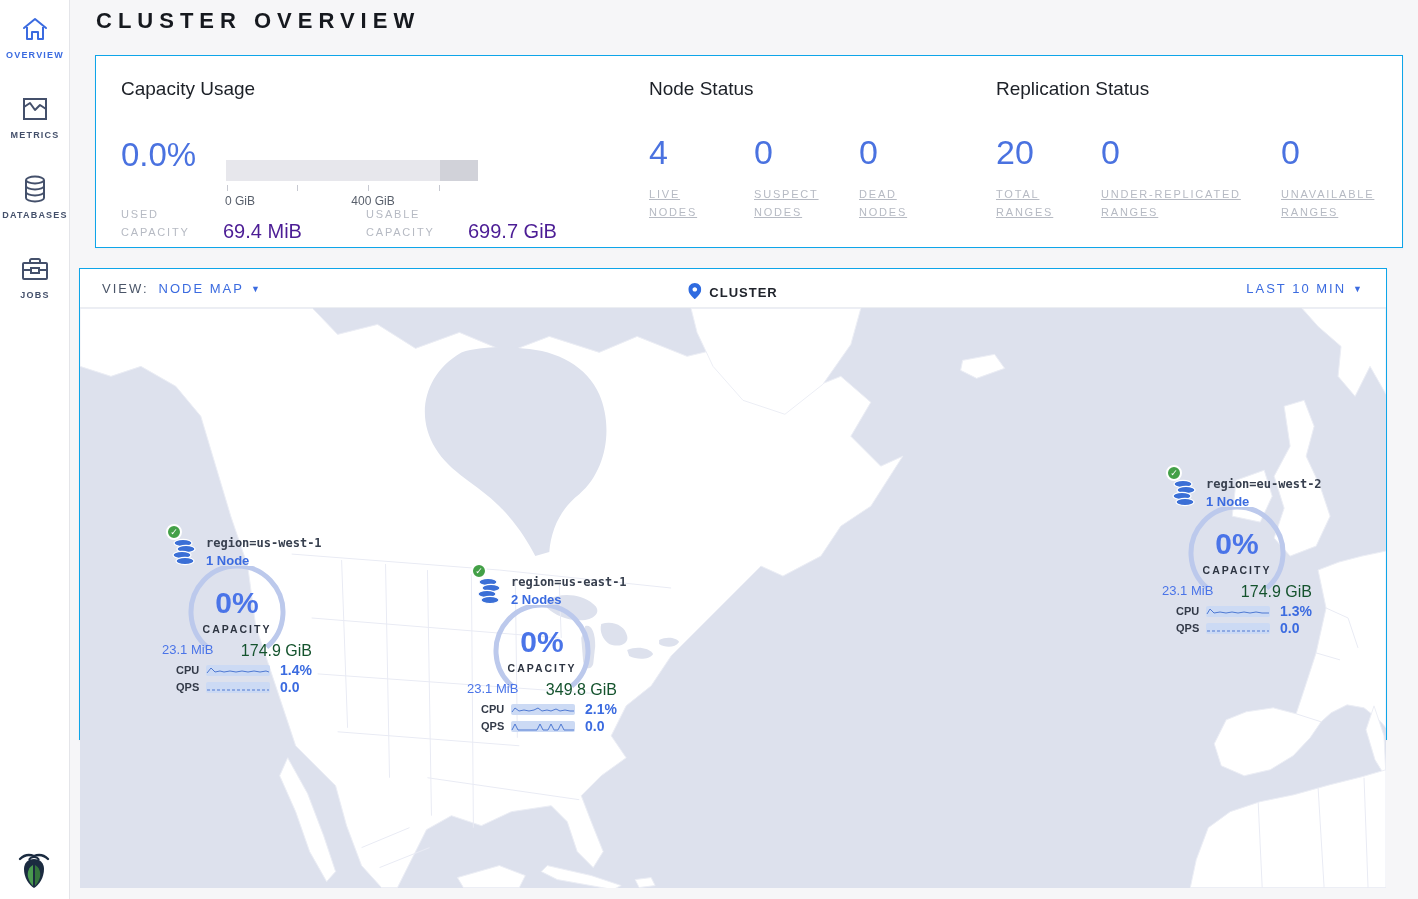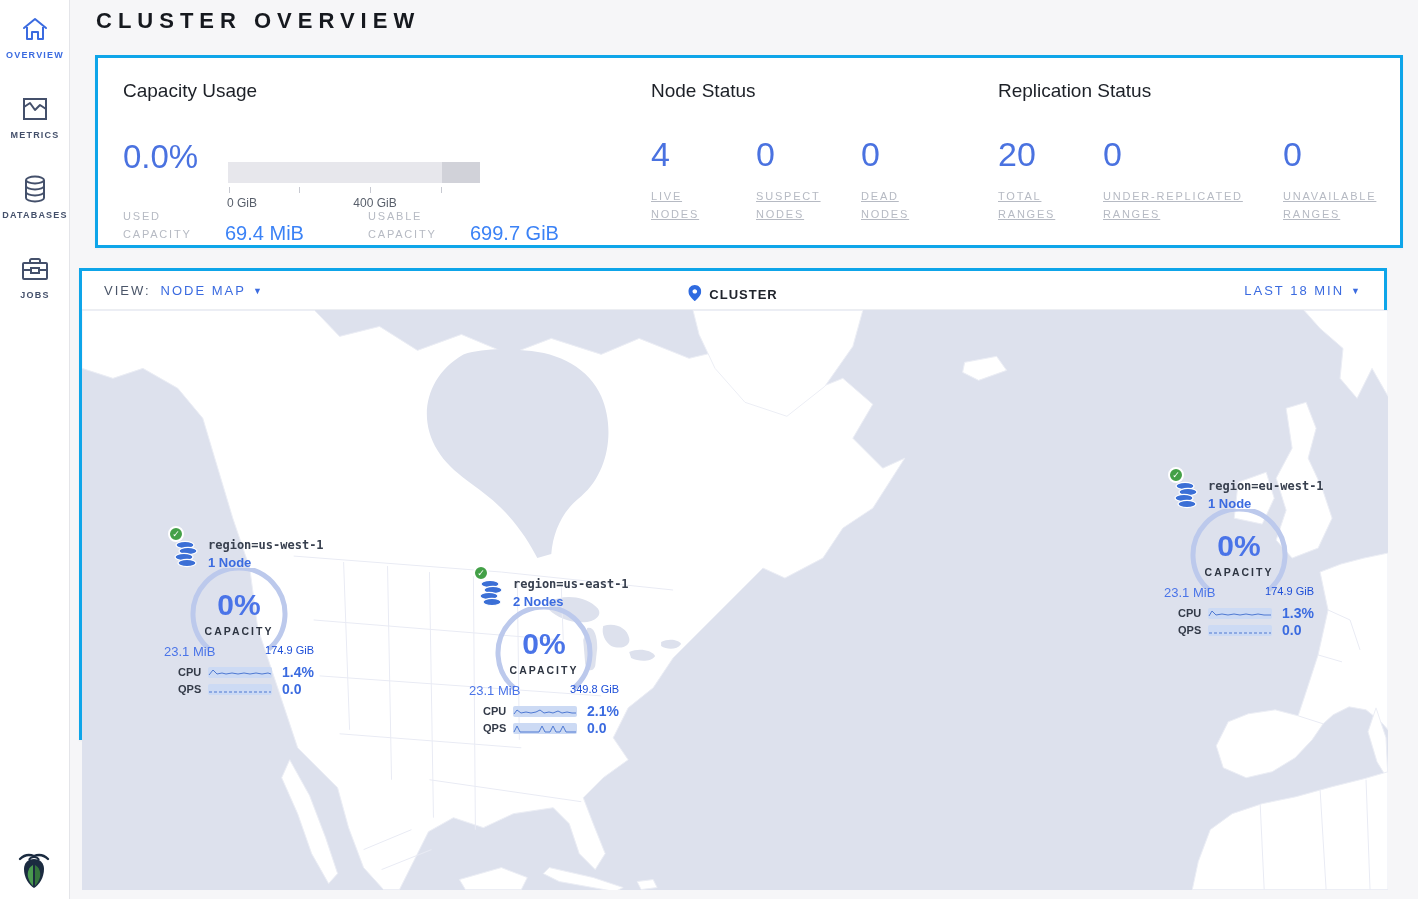--- a/index.html
+++ b/index.html
@@ -10,38 +10,38 @@
   .nav-item { width:70px; padding-top:14px; height:80px; display:flex; flex-direction:column; align-items:center; cursor:pointer; }
   .nav-item .ico { width:30px; height:30px; display:flex; align-items:center; justify-content:center; }
   .nav-item .lbl { margin-top:6px; font-size:9px; font-weight:bold; letter-spacing:1.2px; color:#44506b; }
   .nav-item.active .lbl { color:#3b6be0; }
   .logo { position:absolute; left:16px; bottom:8px; width:36px; height:40px; }
 
   
   .main { position:absolute; left:71px; top:0; width:1347px; height:899px;padding-left:11px; }
   .page-title { position:absolute; left:25px; top:8px; font-size:22px; font-weight:600; letter-spacing:6px; color:#16191f; }
 
-  .panel { position:absolute; background:#fff; border:3px solid #0ea5e9; box-shadow:0 1px 2px rgba(40,40,60,.04); }
+  .panel { position:absolute; background:#fff; border:1px solid #0ea5e9; box-shadow:0 1px 2px rgba(40,40,60,.04); }
   .panel.stats { left:24px; top:55px; width:1308px; height:193px; }
   .panel.mapwrap { left:8px; top:268px; width:1308px; height:472px; }
 
   .section-title { font-size:19px; color:#1c2027; }
 
   
   .cap-block { position:absolute; left:25px; top:22px; width:530px; height:160px; }
   .cap-percent { position:absolute; left:0; top:58px; font-size:33px; font-weight:300; color:#4a72e0; }
   .cap-bar-wrap { position:absolute; left:105px; top:82px; width:252px; height:60px; }
   .cap-bar { width:252px; height:21px; background:#e7e7ec; position:relative; }
   .cap-bar .tail { position:absolute; right:0; top:0; width:38px; height:21px; background:#d1d2d9; }
   .tick { position:absolute; top:25px; width:1px; height:6px; background:#c7c9d1; }
   .tick-label { position:absolute; top:34px; transform:translateX(-50%); font-size:12px; color:#585f6b; white-space:nowrap; }
   .cap-captions { position:absolute; left:0; top:128px; display:flex; }
   .capgroup { display:flex; align-items:flex-end; }
   .caption { font-size:11px; letter-spacing:1.8px; color:#b6bac3; line-height:1.6; text-transform:uppercase; }
-  .capvalue { font-size:20px; color:#3b82f6; margin-left:10px; position:relative; top:2px; white-space:nowrap;text-align:right; }
+  .capvalue { font-size:20px; color:#4c1d95; margin-left:10px; position:relative; top:2px; white-space:nowrap;text-align:right; }
 
   
   .statgrid { position:absolute; top:22px; display:flex; }
   .statgrid.nodes { left:553px; }
   .statgrid.repl  { left:900px; }
   .statcols { display:flex; margin-top:33px; }
   .statcol .bignum { font-size:34px; font-weight:300; color:#4a72e0; }
   .statcol .caption { display:block; margin-top:14px;text-decoration:underline; }
   .abs-title { position:absolute; top:0; left:0; white-space:nowrap; }
 
@@ -64,21 +64,21 @@
   .mk-check { position:absolute; left:6px; top:2px; width:16px; height:16px; border-radius:50%; background:#43a047; border:2px solid #fff; color:#fff; font-size:9px; display:flex; align-items:center; justify-content:center; z-index:3; }
   .mk-db { position:absolute; left:12px; top:16px; z-index:2; }
   .mk-names { position:absolute; left:46px; top:14px; white-space:nowrap; }
   .mk-region { font-family:"DejaVu Sans Mono", monospace; font-size:12px; font-weight:bold; color:#38404f; letter-spacing:0; }
   .mk-count { margin-top:3px; font-size:13px; font-weight:bold; color:#3b6be0; }
   .mk-gauge { position:absolute; left:0; top:44px; width:154px; height:100px; }
   .mk-pct { position:absolute; left:0; top:66px; width:154px; text-align:center; font-size:30px; font-weight:bold; color:#4a74e8; line-height:1; }
   .mk-caplabel { position:absolute; left:0; top:101px; width:154px; text-align:center; font-size:10.5px; font-weight:bold; letter-spacing:2px; color:#2d3441; }
   .mk-vals { position:absolute; left:0; top:120px; width:154px; display:flex; justify-content:space-between; padding:0 2px; }
   .mk-used { font-size:13px; color:#4a74e8; }
-  .mk-total { font-size:11px; color:#1d4ed8; }
+  .mk-total { font-size:16px; color:#14532d; }
   .mk-row { position:absolute; left:16px; width:154px; display:flex; align-items:center; }
   .mk-row.cpu { top:140px; }
   .mk-row.qps { top:157px; }
   .mk-rowlabel { width:30px; font-size:11px; font-weight:bold; color:#333a48; }
   .spark { width:64px; height:11px; background:#ccdaf4; border-radius:2px; }
   .mk-rowval { margin-left:10px; font-size:14px; font-weight:bold; color:#3b6be0; }
 </style>
 </head>
 <body>
 
@@ -219,21 +219,21 @@
       <div class="tb-center">
         <span>
           <svg width="13" height="16" viewBox="0 0 13 16">
               <path d="M6.5 0 C2.9 0 0 2.9 0 6.4 C0 11 6.5 16 6.5 16 C6.5 16 13 11 13 6.4 C13 2.9 10.1 0 6.5 0 Z M6.5 8.6 C5.2 8.6 4.2 7.6 4.2 6.4 C4.2 5.2 5.2 4.2 6.5 4.2 C7.8 4.2 8.8 5.2 8.8 6.4 C8.8 7.6 7.8 8.6 6.5 8.6 Z" fill="#2f6be0"></path>
             </svg>
         </span>
         <span>CLUSTER</span>
       </div>
       <div class="tb-right">
         <span class="tb-link">
-          <span>LAST 18 MIN</span>
+          <span>LAST 10 MIN</span>
           <span class="caret">▼</span>
         </span>
       </div>
     </div>
 
     <div class="map">
       <svg class="geo" width="1306" height="580" viewBox="0 0 1308 580">
         <rect x="0" y="0" width="1308" height="580" fill="#dde1ed"></rect>
         <g fill="#ffffff" stroke="#eceef5" stroke-width="1">
 
@@ -375,21 +375,21 @@
             <svg width="26" height="28" viewBox="0 0 26 28">
               <g fill="#3b6fd6" stroke="#ffffff" stroke-width="1.2">
                 <ellipse cx="11" cy="5" rx="9" ry="3.6"></ellipse>
                 <ellipse cx="14" cy="11" rx="9" ry="3.6"></ellipse>
                 <ellipse cx="10" cy="17" rx="9" ry="3.6"></ellipse>
                 <ellipse cx="13" cy="23" rx="9" ry="3.6"></ellipse>
               </g>
             </svg>
           </div>
           <div class="mk-names">
-            <div class="mk-region">region=eu-west-1</div>
+            <div class="mk-region">region=eu-west-2</div>
             <div class="mk-count">1 Node</div>
           </div>
         </div>
         <svg class="mk-gauge" width="154" height="100" viewBox="0 0 154 100">
           <path d="M 47.4 81.2 A 46 46 0 1 1 106.6 81.2" fill="none" stroke="#bcc9ec" stroke-width="5"></path>
         </svg>
         <div class="mk-pct">0%</div>
         <div class="mk-caplabel">CAPACITY</div>
         <div class="mk-vals">
           <span class="mk-used">23.1 MiB</span>

